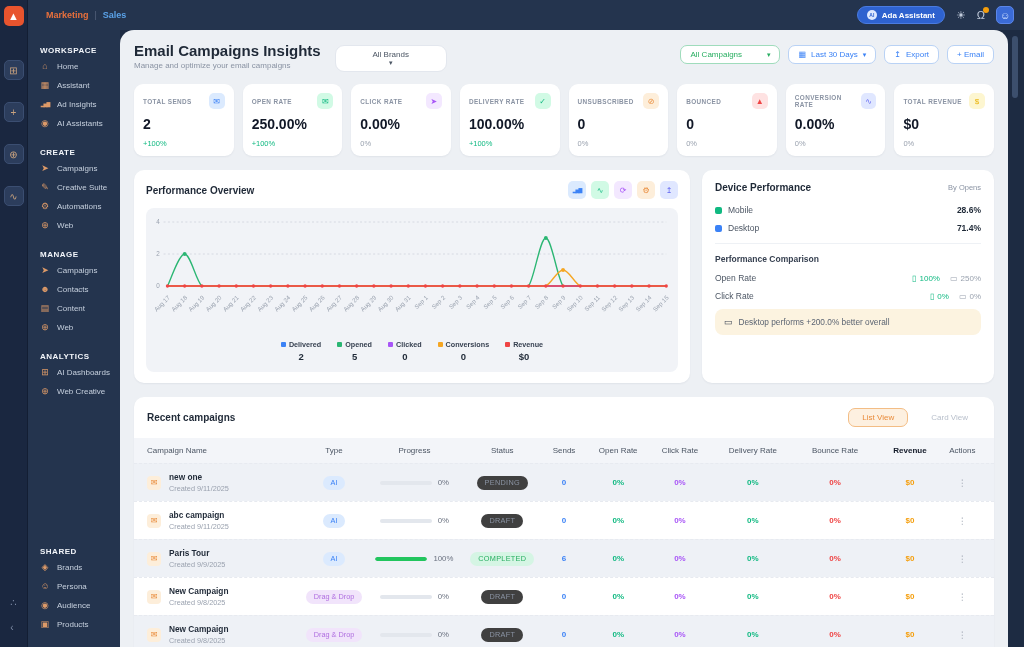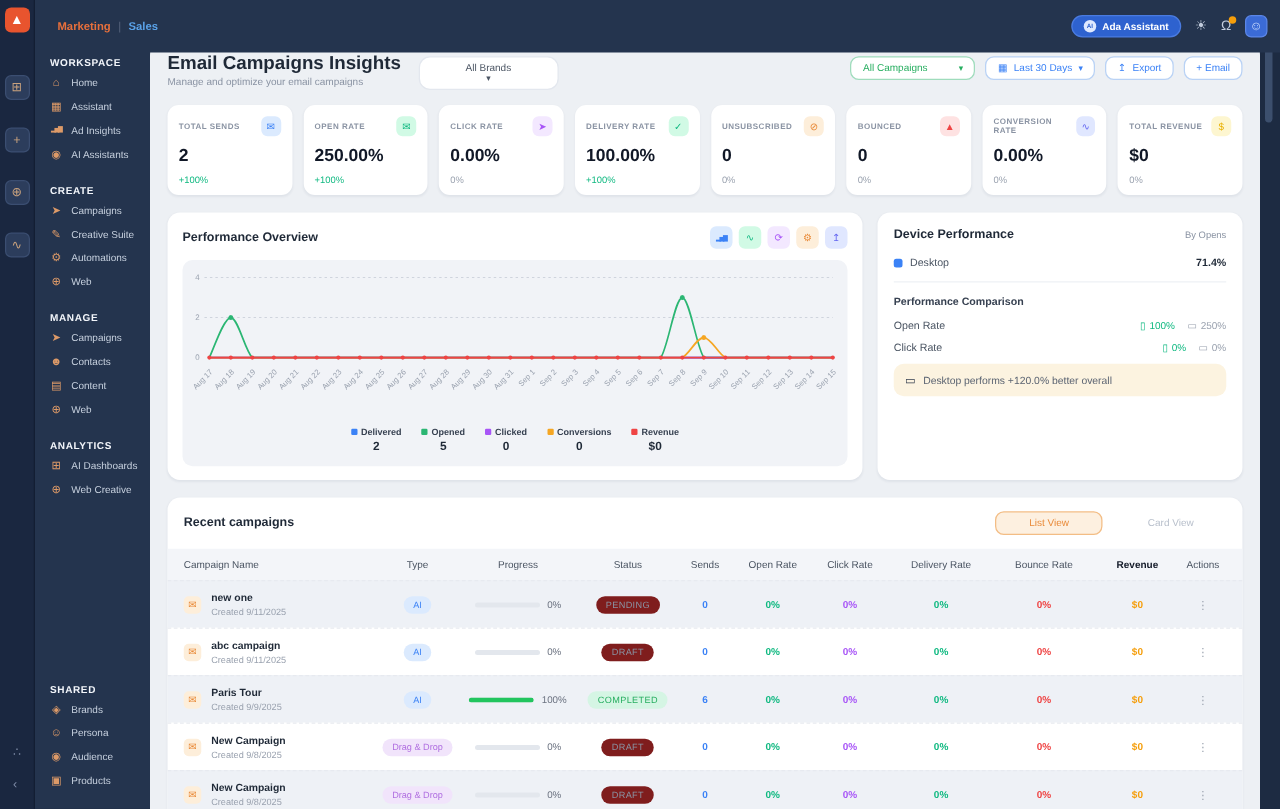--- a/index.html
+++ b/index.html
@@ -4,21 +4,21 @@
 <style>
   * { margin:0; padding:0; box-sizing:border-box; }
   html,body { width:1024px; height:647px; overflow:hidden; background:#1d2b42; font-family:"Liberation Sans", sans-serif; }
   
   .rail { position:absolute; left:0; top:0; width:28px; height:647px; background:#1a2740; border-right:1px solid #131e33; display:flex; flex-direction:column; align-items:center; z-index:5; }
   .logo { width:20px; height:20px; margin:6px 0 34px 0; background:#e8542e; border-radius:5px; color:#fff; font-size:11px; display:flex; align-items:center; justify-content:center; font-weight:bold; }
   .rail-btn { width:20px; height:20px; margin-bottom:22px; background:#2c3d5c; border:1px solid #3b4e71; border-radius:5px; color:#c9a27e; font-size:10px; display:flex; align-items:center; justify-content:center; cursor:pointer; }
   .rail-spacer { flex:1; }
   .rail-plain { color:#7d8aa5; font-size:10px; margin-bottom:14px; cursor:pointer; }
   
-  .topbar { position:absolute; left:28px; top:0; right:0; height:42px; background:#24344e; display:flex; align-items:center; padding:0 10px; z-index:4; }
+  .topbar { position:absolute; left:28px; top:0; right:0; height:30px; background:#24344e; display:flex; align-items:center; padding:0 10px; z-index:4; }
   .topnav { display:flex; align-items:center; gap:6px; margin-left:8px; }
   .topnav .nav-it { font-size:9px; font-weight:bold; cursor:pointer; }
   .topnav .nav-it.n0 { color:#e8703c; }
   .topnav .nav-it.n1 { color:#5aa2e8; }
   .topnav .sep { color:#56637c; font-size:9px; }
   .top-right { margin-left:auto; display:flex; align-items:center; gap:11px; }
   .ada { display:flex; align-items:center; gap:5px; background:#2e62cf; border:1px solid #4a7be0; border-radius:9px; color:#fff; font-size:8px; font-weight:bold; padding:3px 9px; cursor:pointer; font-family:inherit;margin-left:43px; }
   .ada-ic { width:10px; height:10px; background:#dfe9ff; color:#2e62cf; border-radius:50%; font-size:5px; display:flex; align-items:center; justify-content:center; font-weight:bold; }
   .tico { color:#c3cddd; font-size:11px; cursor:pointer; position:relative; line-height:1; }
   .bell .dot { position:absolute; top:-3px; right:-4px; width:6px; height:6px; background:#f59e0b; border-radius:50%; }
@@ -84,38 +84,38 @@
   .cmp-vals { margin-left:auto; display:flex; gap:10px; align-items:center; }
   .cv { display:flex; align-items:center; gap:3px; font-size:8px; }
   .cv.mob { color:#10b981; }
   .cv.desk { color:#9aa2af; }
   .banner { margin-top:6px; background:#fcf3e0; border-radius:8px; padding:8px 9px; font-size:8.3px; color:#5b6472; display:flex; align-items:center; gap:6px; }
   .banner .ic { color:#374151; font-size:9px; }
   
   .tbl-card { margin-top:14px; overflow:hidden; padding-bottom:4px; }
   .tbl-head { display:flex; align-items:center; justify-content:space-between; padding:11px 13px; }
   .views { display:flex; align-items:center; gap:10px; }
-  .view-btn { font-size:8px; border:none; background:none; color:#b9c0cc; cursor:pointer; font-family:inherit; padding:4px 26px; }
+  .view-btn { font-size:8px; border:none; background:none; color:#b9c0cc; cursor:pointer; font-family:inherit; padding:4px 13px; }
   .view-btn.active { background:#fdf0e0; border:1px solid #f3bd85; border-radius:7px; color:#e98b3a; }
   .tgrid { display:grid; grid-template-columns:2.1fr .8fr 1.35fr 1fr .65fr .8fr .85fr 1.1fr 1.1fr .9fr .5fr; align-items:center; }
   .thead { background:#f3f5f9; padding:8px 13px; font-size:8px; color:#4b5563; }
   .thead .hc { text-align:center; }
   .thead .hc.first { text-align:left; }
   .thead .hc.bold { font-weight:bold; color:#111827; }
   .trow { padding:8px 13px; font-size:8px; border-top:1px dashed #e7eaf0; cursor:pointer; }
   .trow.alt { background:#eef1f6; }
   .cell { text-align:center; }
   .name-cell { display:flex; align-items:center; gap:8px; text-align:left; }
   .row-ic { width:14px; height:14px; background:#fdeeda; color:#e98b3a; border-radius:4px; font-size:8px; display:flex; align-items:center; justify-content:center; flex:0 0 auto; }
   .r-name { font-size:8.3px; font-weight:bold; color:#1f2937; }
   .r-date { font-size:7.3px; color:#9aa2af; margin-top:2px; }
   .pill { display:inline-block; font-size:7.3px; padding:2.5px 8px; border-radius:8px; }
   .pill.t-ai { background:#dbeafe; color:#3b82f6; }
   .pill.t-dd { background:#f1e4fb; color:#b06fe0; }
-  .pill.s-gray { background:#7f1d1d; color:#8a93a3; letter-spacing:.3px; }
+  .pill.s-gray { background:#404040; color:#8a93a3; letter-spacing:.3px; }
   .pill.s-green { background:#d5f5e4; color:#27ae60; letter-spacing:.3px; }
   .prog { display:flex; align-items:center; gap:6px; justify-content:center; }
   .track { width:52px; height:4px; background:#e3e7ed; border-radius:2px; overflow:hidden; }
   .fill { height:100%; background:#22c55e; border-radius:2px; }
   .prog-lb { font-size:7.8px; color:#6b7280; }
   .c-sends { color:#3b82f6; font-weight:bold; }
   .c-open, .c-delivery { color:#10b981; font-weight:bold; }
   .c-click { color:#a855f7; font-weight:bold; }
   .c-bounce { color:#ef4444; font-weight:bold; }
   .c-revenue { color:#f59e0b; font-weight:bold; }
@@ -471,20 +471,25 @@
       </div>
     </div>
 
     <div class="card dev">
       <div class="dev-head">
         <div class="dev-title">Device Performance</div>
         <div class="byline">By Opens</div>
       </div>
       <div class="dev-legend" id="dev-legend">
           <div class="dl-row">
+            <span class="dl-sq" style="background: rgb(16, 185, 129);"></span>
+            <span>Mobile</span>
+            <span class="dl-val">28.6%</span>
+          </div>
+          <div class="dl-row">
             <span class="dl-sq" style="background: rgb(59, 130, 246);"></span>
             <span>Desktop</span>
             <span class="dl-val">71.4%</span>
           </div>
         </div>
       <div class="dev-div"></div>
       <div class="cmp-title">Performance Comparison</div>
       <div id="dev-cmp">
           <div class="cmp-row">
             <span>Open Rate</span>
@@ -508,21 +513,21 @@
               </span>
               <span class="cv desk">
                 <span>▭</span>
                 <span>0%</span>
               </span>
             </div>
           </div>
         </div>
       <div class="banner">
         <span class="ic">▭</span>
-        <span>Desktop performs +120.0% better overall</span>
+        <span>Desktop performs +200.0% better overall</span>
       </div>
     </div>
   </div>
 
   <div class="card tbl-card">
     <div class="tbl-head">
       <div class="tbl-title">Recent campaigns</div>
       <div class="views" id="view-toggle">
           <button class="view-btn active">List View</button>
           <button class="view-btn">Card View</button>

